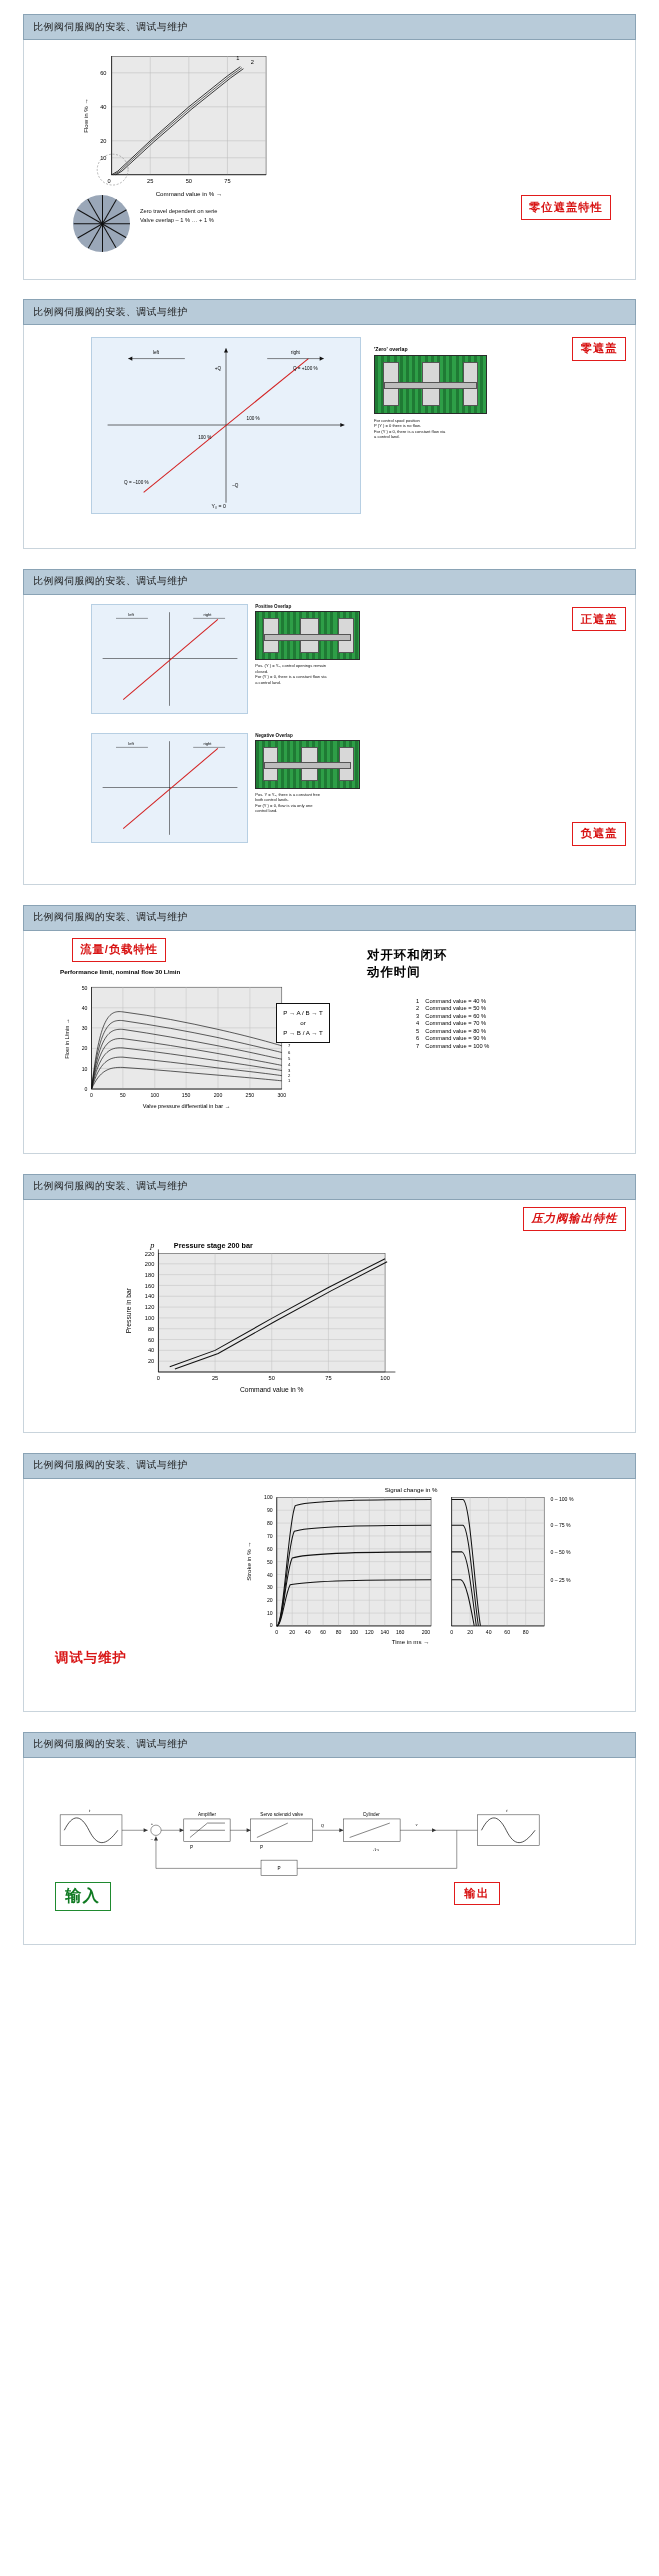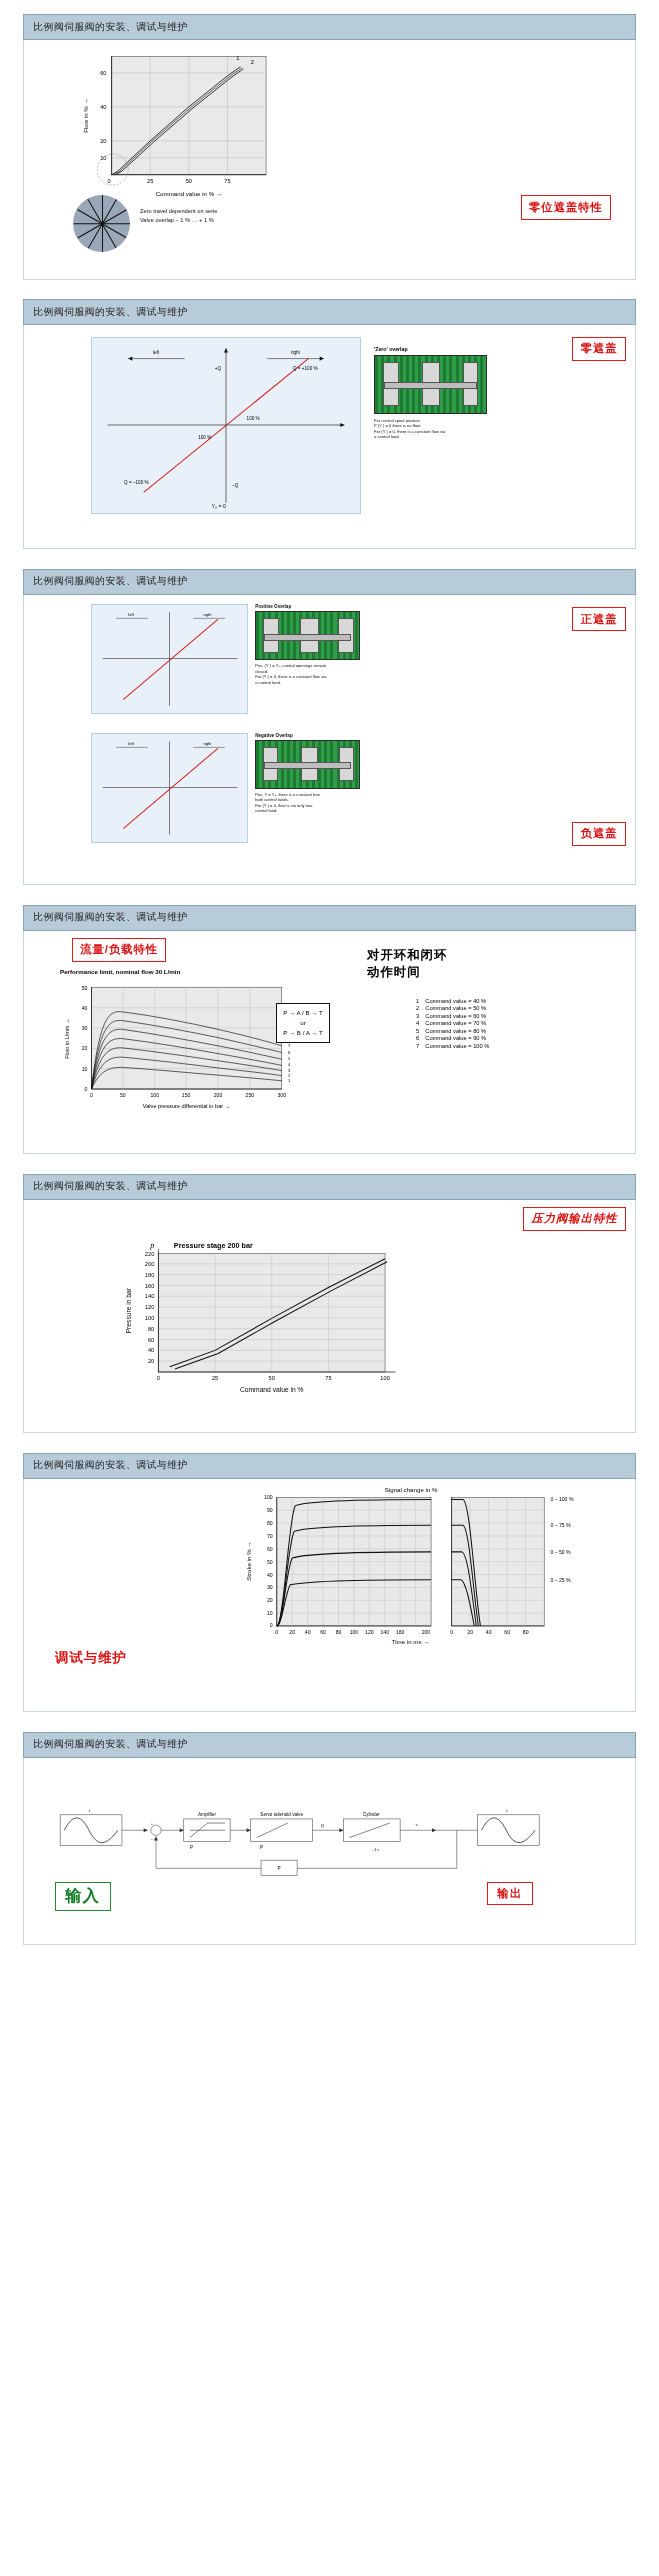--- a/index.html
+++ b/index.html
@@ -617,20 +617,20 @@
           <polygon points="196,82 192,90 200,90" fill="#333"></polygon>
 
           <text x="262" y="106" font-size="9" font-family="Liberation Sans">P</text>
           <text x="398" y="106" font-size="9" font-family="Liberation Sans">P</text>
         </svg>
       </div>
 
       <div style="position:absolute;left:31px;top:124px;">
         <span class="greenbox">输入</span>
       </div>
-      <div style="position:absolute;left:463px;top:124px;">
+      <div style="position:absolute;left:430px;top:124px;">
         <span class="redbox2">输出</span>
       </div>
     </div>
   </div>
 
 </div>
 
 
 </body></html>

